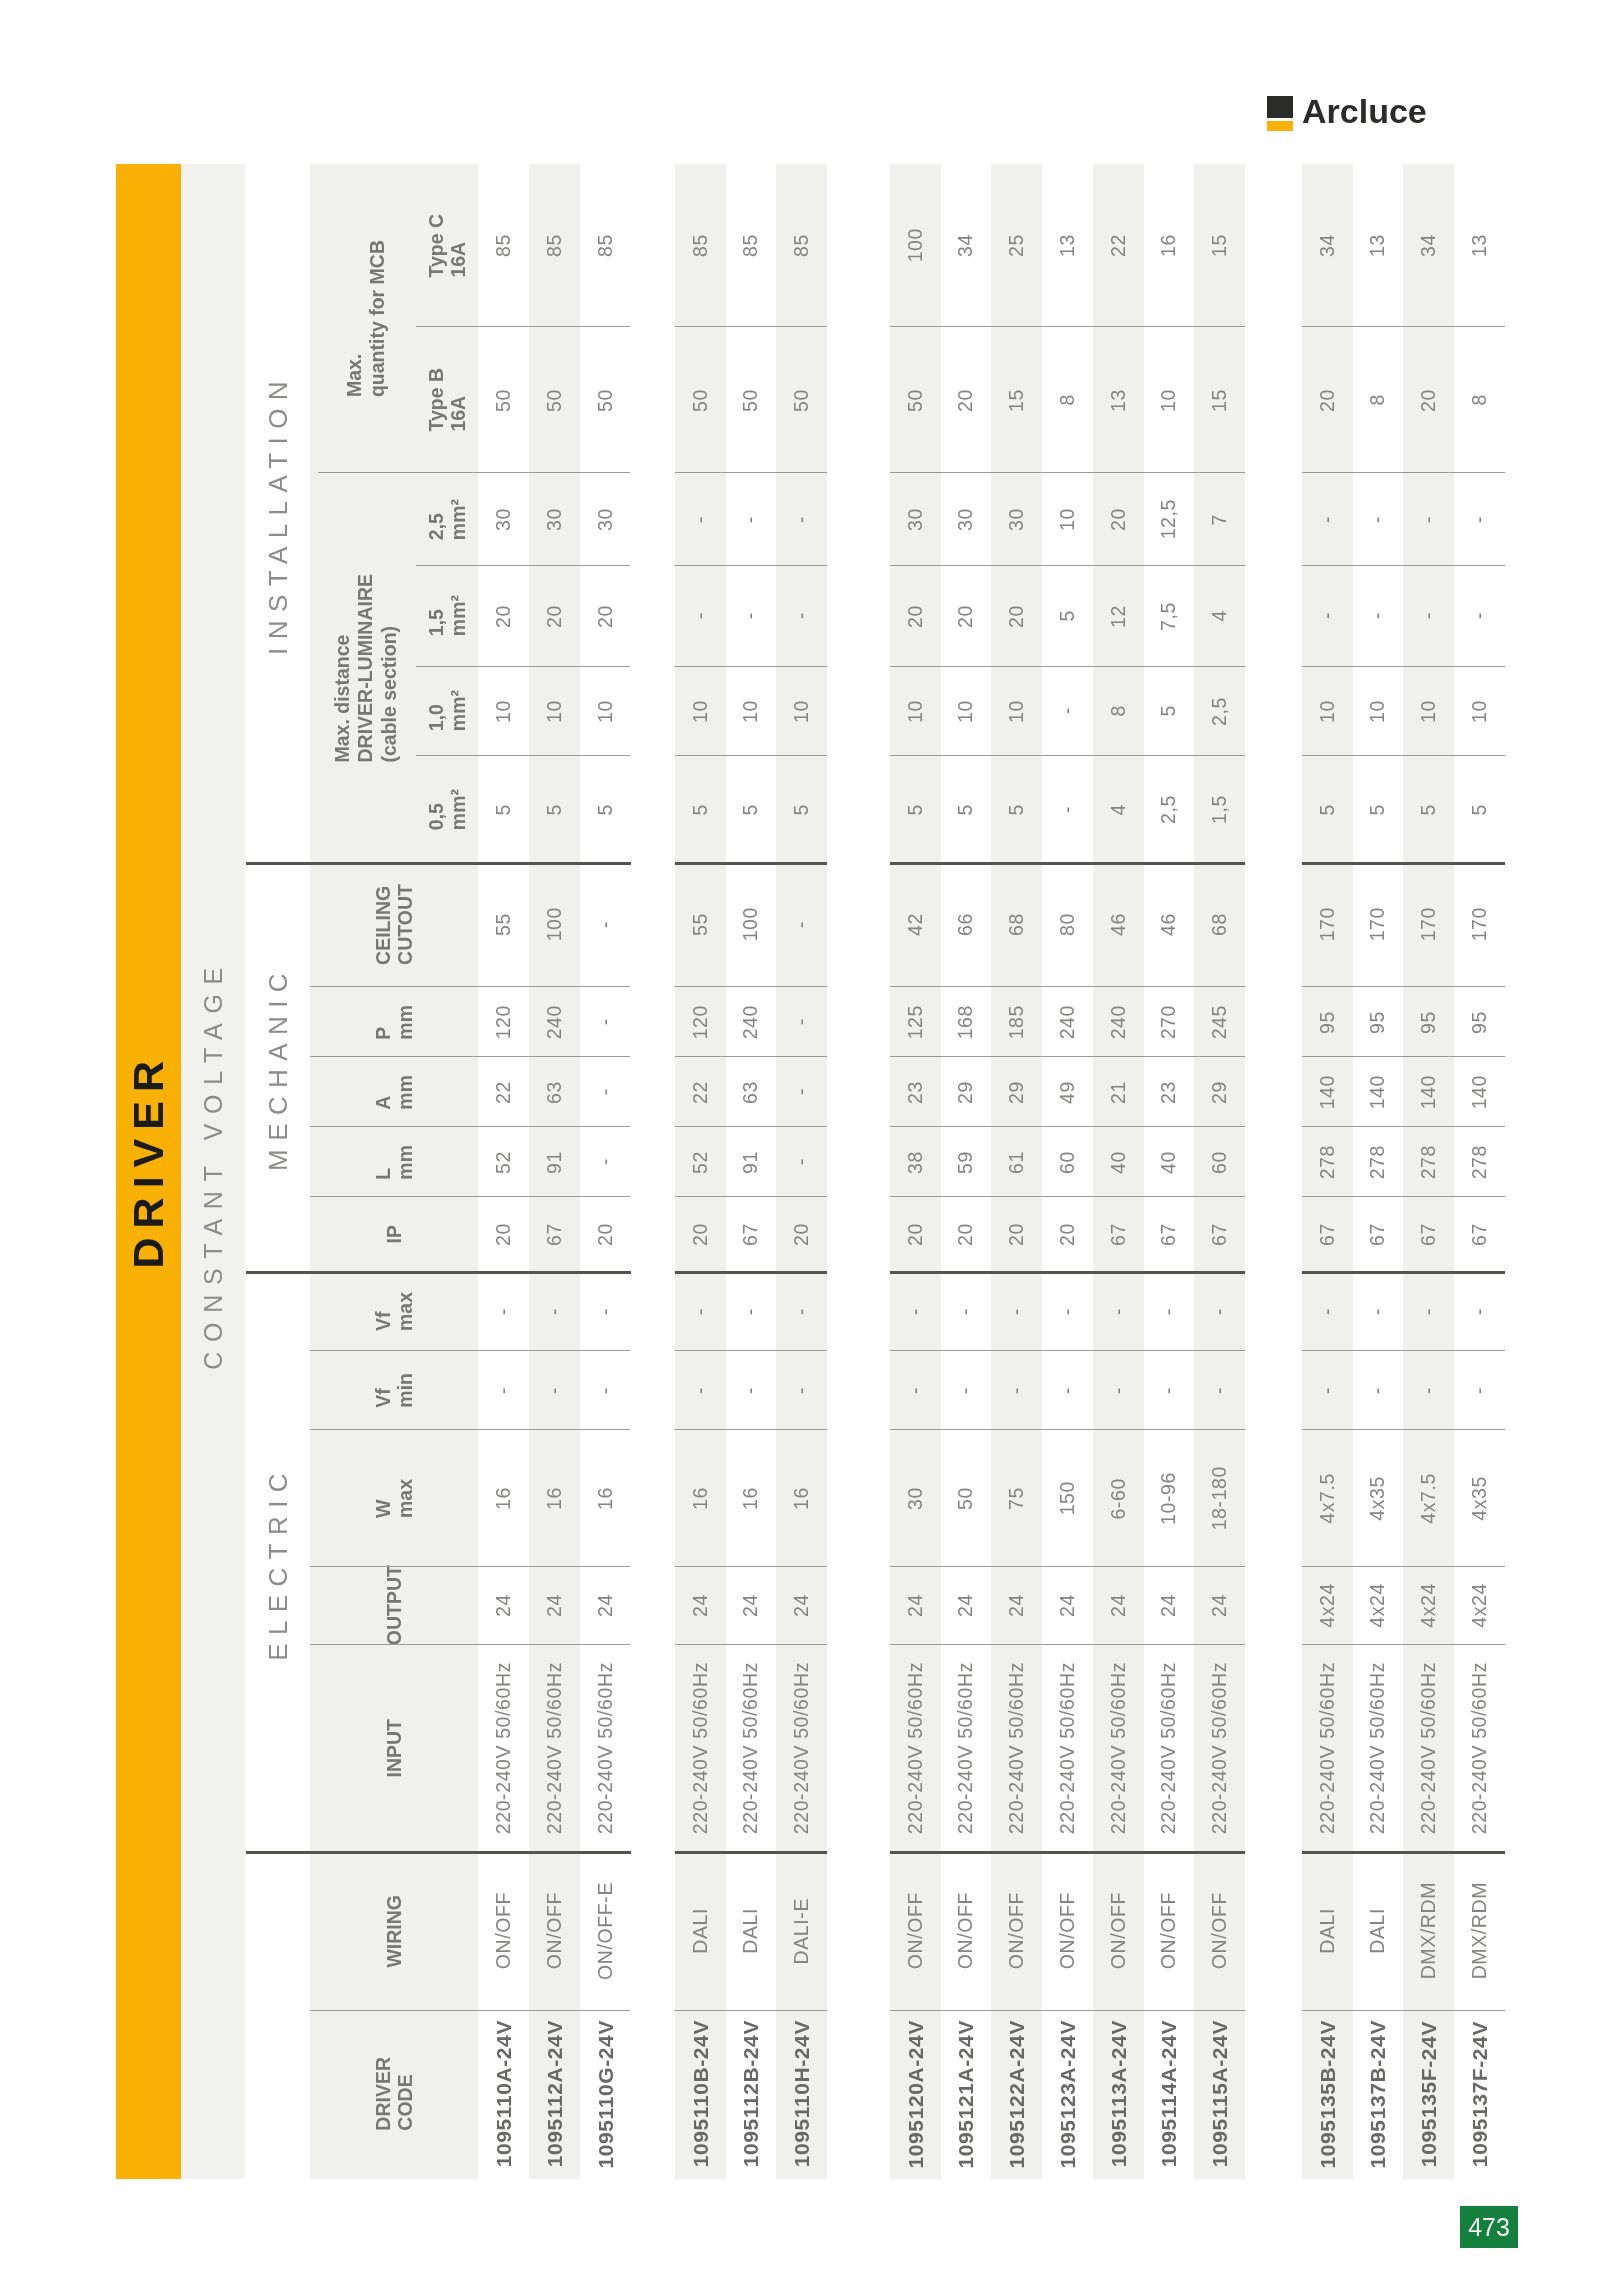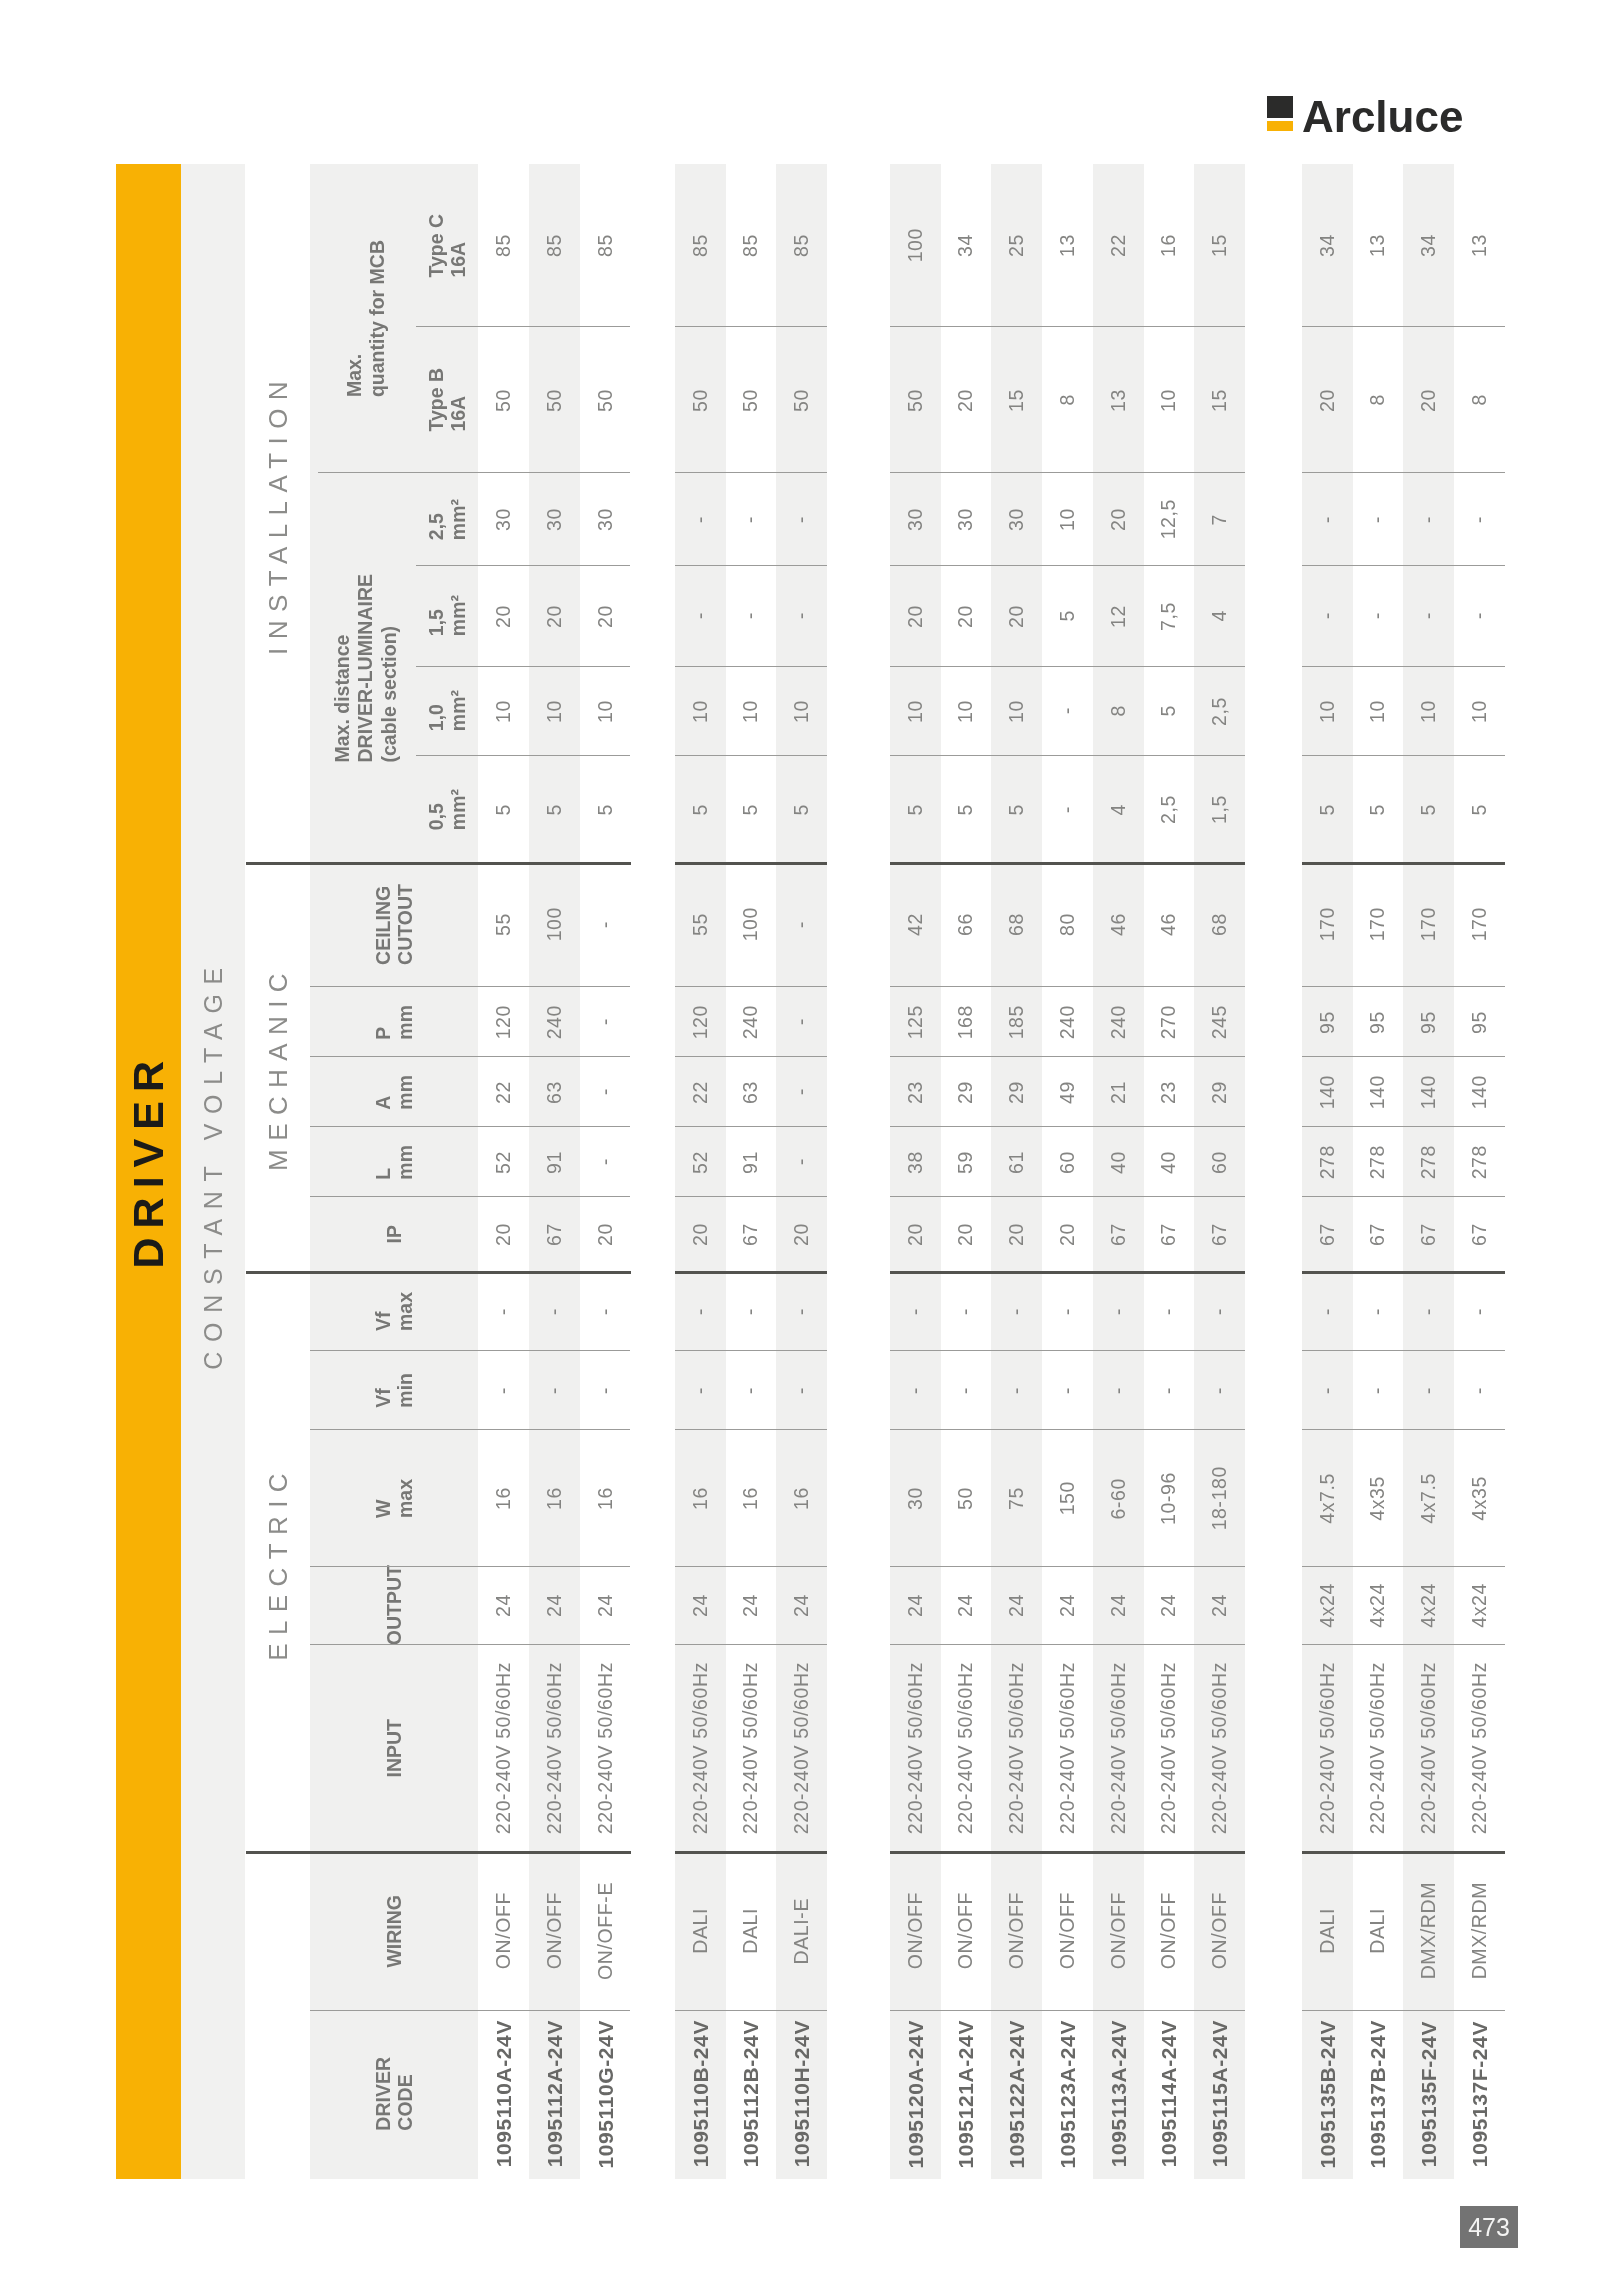--- a/index.html
+++ b/index.html
@@ -9,22 +9,22 @@
   
   .vt{writing-mode:vertical-rl;transform:rotate(180deg);white-space:pre-line;display:block;}
   .flexc{display:flex;align-items:center;justify-content:center;}
   .lbl{color:#777775;font-weight:700;font-size:19.5px;line-height:1.15;}
   .grp{color:#777775;font-weight:700;font-size:19.5px;line-height:1.2;}
   .val{color:#848482;font-weight:400;font-size:19.5px;letter-spacing:0.6px;}
   .code{color:#686866;font-weight:700;font-size:21px;letter-spacing:0.6px;}
   .sec{color:#8c8c8a;font-size:26px;letter-spacing:8.4px;font-weight:400;}
   .title{color:#1b1b19;font-size:43px;font-weight:700;letter-spacing:9px;}
   .subtitle{color:#8c8c8a;font-size:25px;letter-spacing:9.7px;font-weight:400;}
-  .logo-text{color:#2b2b2a;font-size:44px;font-weight:700;letter-spacing:0px;}
-  .pagenum{background:#737373;color:#f4f4f3;font-size:25px;}
+  .logo-text{color:#2b2b2a;font-size:34px;font-weight:700;letter-spacing:0px;}
+  .pagenum{background:#15803d;color:#f4f4f3;font-size:25px;}
   .hairline{background:#9b9b99;}
   .thickline{background:#53534f;}
 </style>
 </head>
 <body>
 
 <div class="page">
 
   <div class="abs" style="left:1267px;top:96px;">
     <div>

